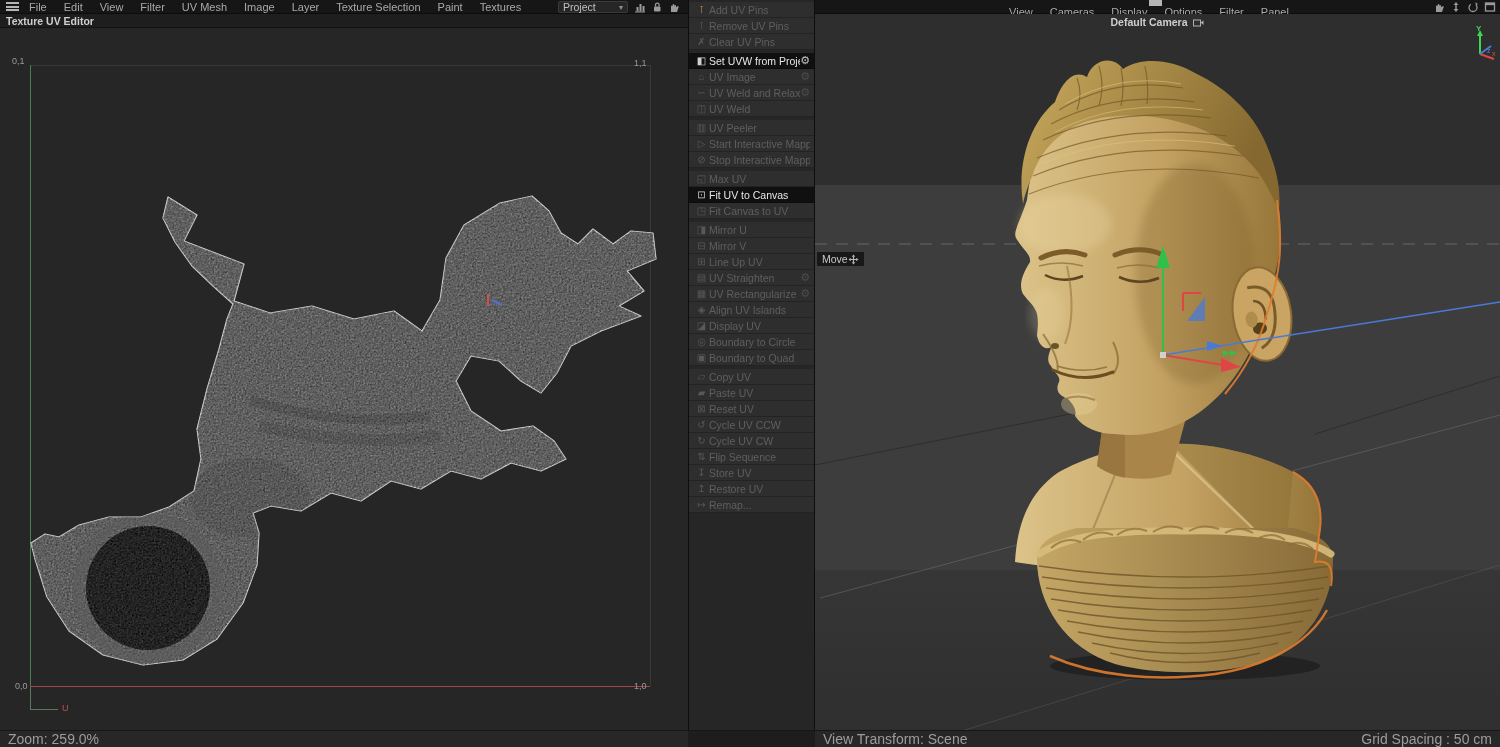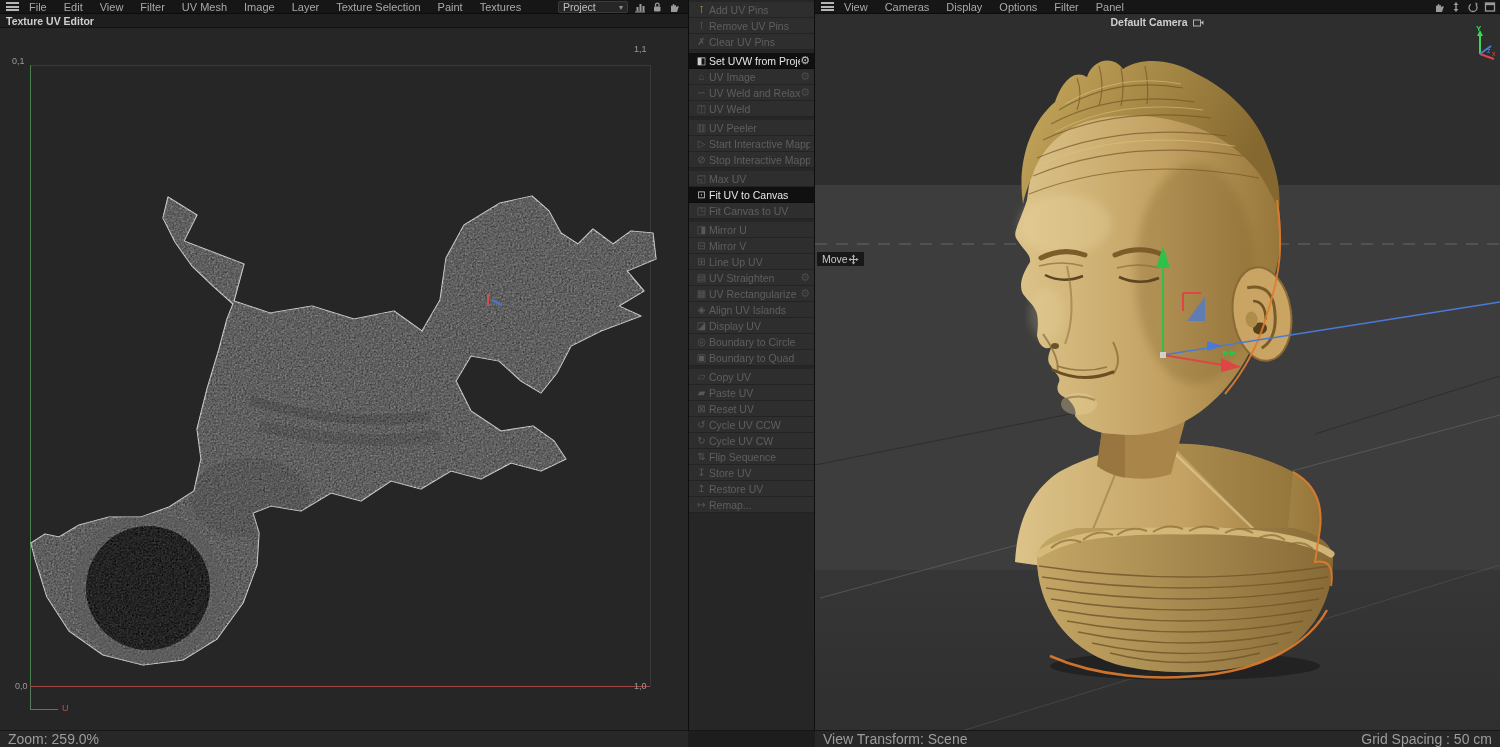--- a/index.html
+++ b/index.html
@@ -5,21 +5,21 @@
   * { margin:0; padding:0; box-sizing:border-box; }
   html,body { width:1500px; height:747px; background:#141414; overflow:hidden;
     font-family:"Liberation Sans", sans-serif; -webkit-font-smoothing:antialiased; }
   .abs { position:absolute; }
   #stage { position:relative; width:1312px; height:747px; background:#15803d; }
 
   
   .menubar { height:14px; background:#161616; border-bottom:1px solid #0c0c0c;
     display:flex; align-items:center; font-size:11px; color:#a9a9a9; }
   #left-menubar { left:0; top:0; width:688px; }
-  #right-menubar { left:815px; top:0; width:685px; }
+  #right-menubar { left:815px; top:0; width:685px;flex-direction:column; }
   .hamburger { width:13px; height:9px; margin:0 10px 0 6px; display:flex; flex-direction:column; justify-content:space-between; }
   .hamburger i { display:block; height:2px; background:#b5b5b5; }
   .menu-item { margin-right:17px; cursor:default; white-space:nowrap; }
   #project-select { position:absolute; left:558px; top:1px; width:70px; height:12px;
     background:#262626; border:1px solid #3a3a3a; border-radius:2px; color:#c0c0c0;
     font-size:10.5px; display:flex; align-items:center; padding:0 4px; }
   #project-select .arrow { margin-left:auto; font-size:8px; color:#909090; }
   .bar-icons { position:absolute; top:1px; display:flex; gap:5px; }
   #left-bar-icons { left:634px; }
   #right-bar-icons { right:4px; }
@@ -144,21 +144,21 @@
   </div>
 
   <div id="uv-canvas" class="abs">
     <div class="uvline" style="left:30px;top:37px;width:620px;height:1px;background:#383838"></div>
     <div class="uvline" style="left:650px;top:37px;width:1px;height:621px;background:#383838"></div>
     <div class="uvline" style="left:30px;top:37px;width:1px;height:621px;background:#47804c"></div>
     <div class="uvline" style="left:30px;top:658px;width:620px;height:1px;background:#a04646"></div>
     <div class="uvline" style="left:30px;top:659px;width:1px;height:23px;background:#5a7a5e"></div>
     <div class="uvline" style="left:30px;top:681px;width:28px;height:1px;background:#5a7a5e"></div>
     <span class="corner-label" style="left:12px;top:28px">0,1</span>
-    <span class="corner-label" style="left:634px;top:16px">1,1</span>
+    <span class="corner-label" style="left:634px;top:30px">1,1</span>
     <span class="corner-label" style="left:15px;top:653px">0,0</span>
     <span class="corner-label" style="left:634px;top:653px">1,0</span>
     <span id="u-axis-label" style="left:62px;top:675px">U</span>
 
     <svg class="abs" style="left:0;top:0" width="688" height="702">
       <defs>
         <filter id="grain" x="-5%" y="-5%" width="110%" height="110%">
           <feTurbulence type="fractalNoise" baseFrequency="0.55" numOctaves="2"></feTurbulence>
           <feColorMatrix type="matrix" values="0 0 0 0 0  0 0 0 0 0  0 0 0 0 0  0.9 0.9 0.9 0 -0.9"></feColorMatrix>
           <feComposite operator="in" in2="SourceGraphic"></feComposite>

